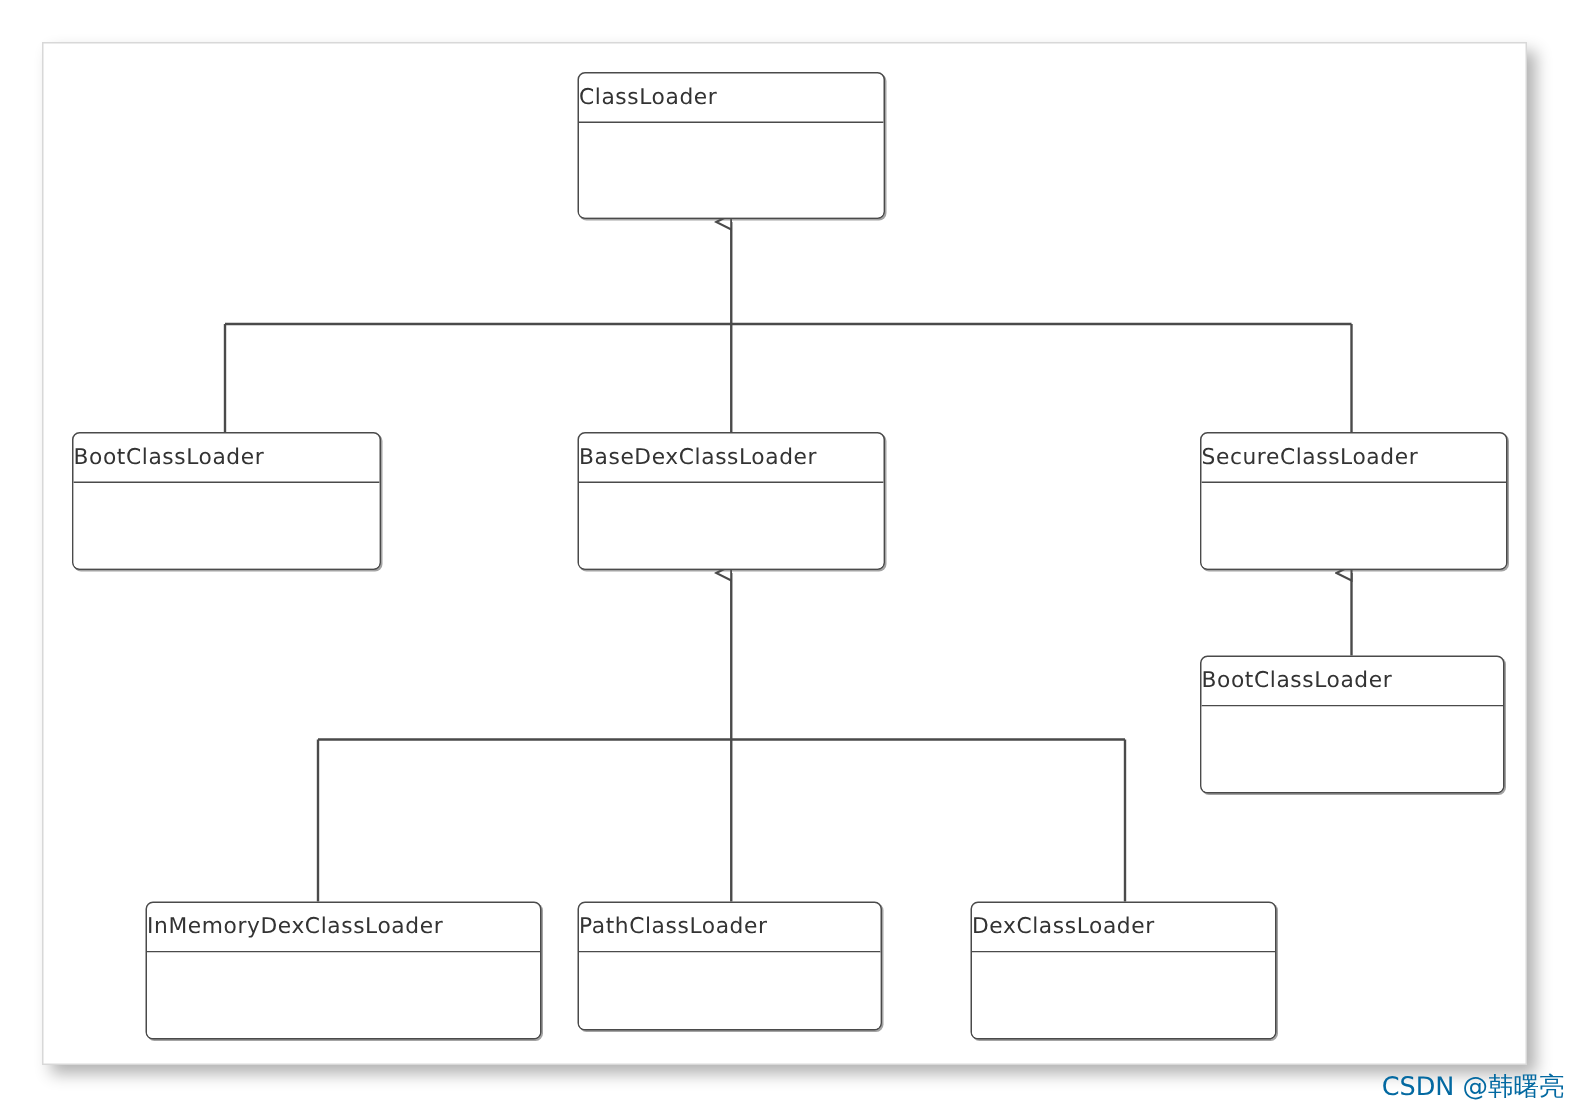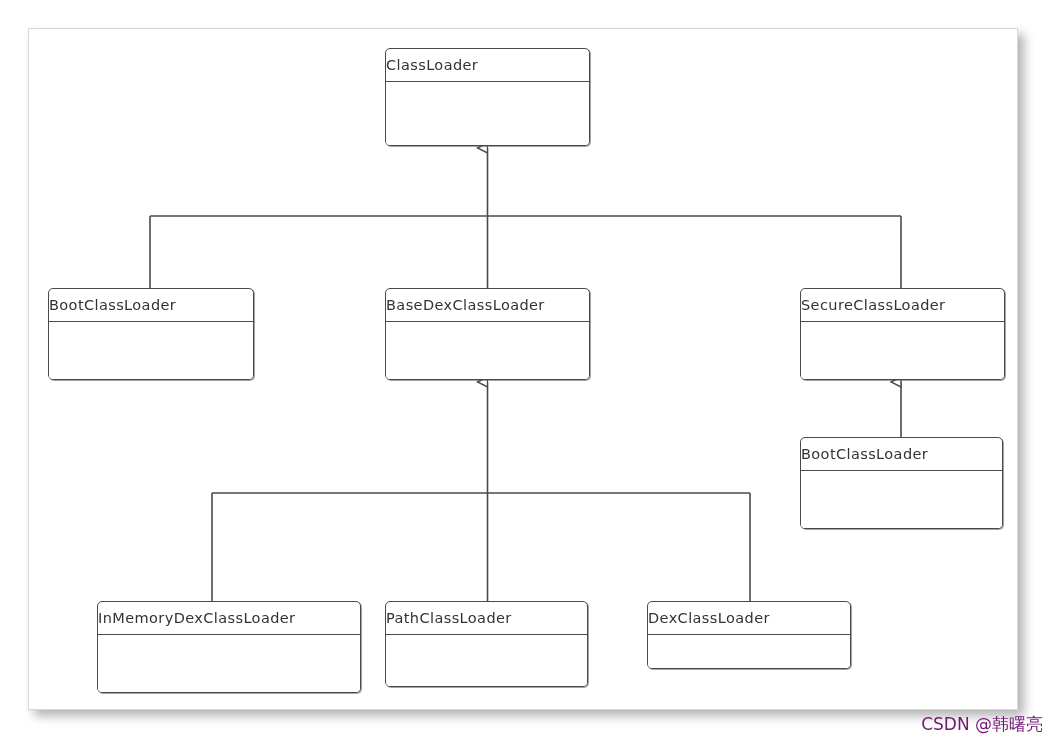--- a/index.html
+++ b/index.html
@@ -71,21 +71,21 @@
     height: calc(100% - 33px);
     background: #ffffff;
   }
 
   
   #watermark {
     position: absolute;
     right: 10px;
     bottom: 6px;
     font-size: 17px;
-    color: #701a75;
+    color: #0369a1;
     font-family: "DejaVu Sans", sans-serif;
     white-space: nowrap;
     user-select: none;
   }
 </style>
 </head>
 <body>
 
 <div id="canvas">
 
@@ -153,20 +153,20 @@
   <div class="uml-class" style="left:97px; top:601px; width:264px; height:92px;">
     <div class="name-compartment">InMemoryDexClassLoader</div>
     <div class="body-compartment"></div>
   </div>
 
   <div class="uml-class" style="left:385px; top:601px; width:203px; height:86px;">
     <div class="name-compartment">PathClassLoader</div>
     <div class="body-compartment"></div>
   </div>
 
-  <div class="uml-class" style="left:647px; top:601px; width:204px; height:68px;">
+  <div class="uml-class" style="left:647px; top:601px; width:204px; height:92px;">
     <div class="name-compartment">DexClassLoader</div>
     <div class="body-compartment"></div>
   </div>
 
   <div id="watermark">CSDN @韩曙亮</div>
 
 </div>
 
 </body></html>

